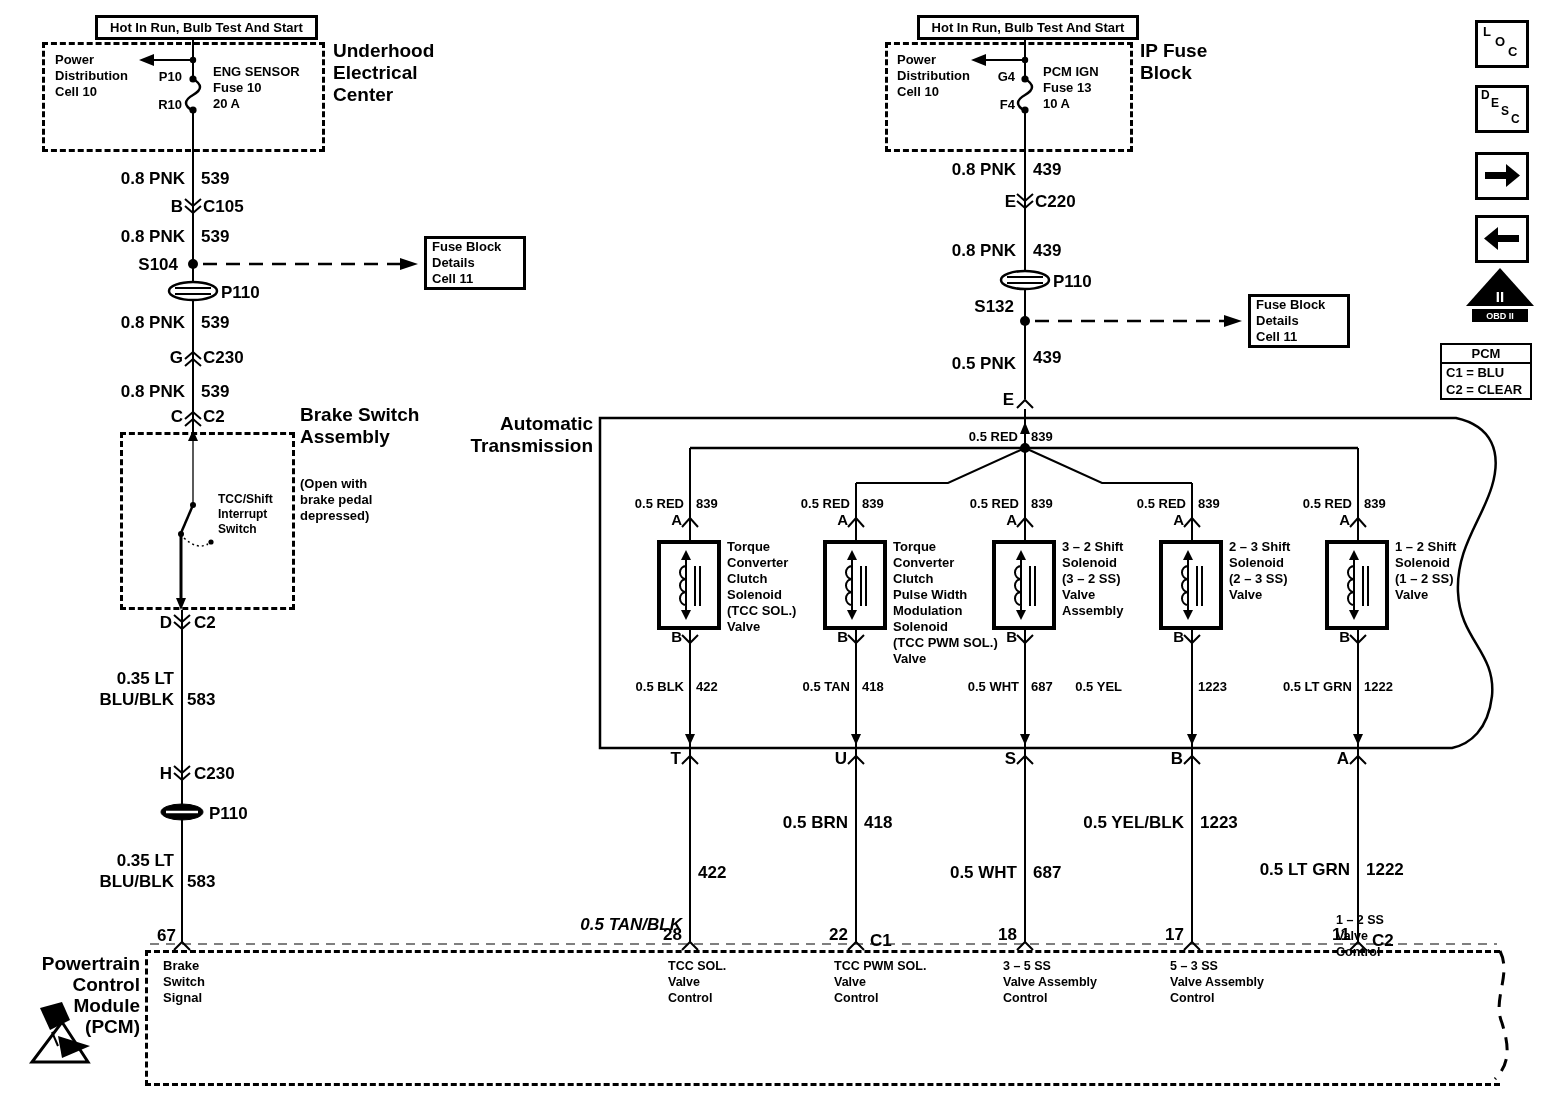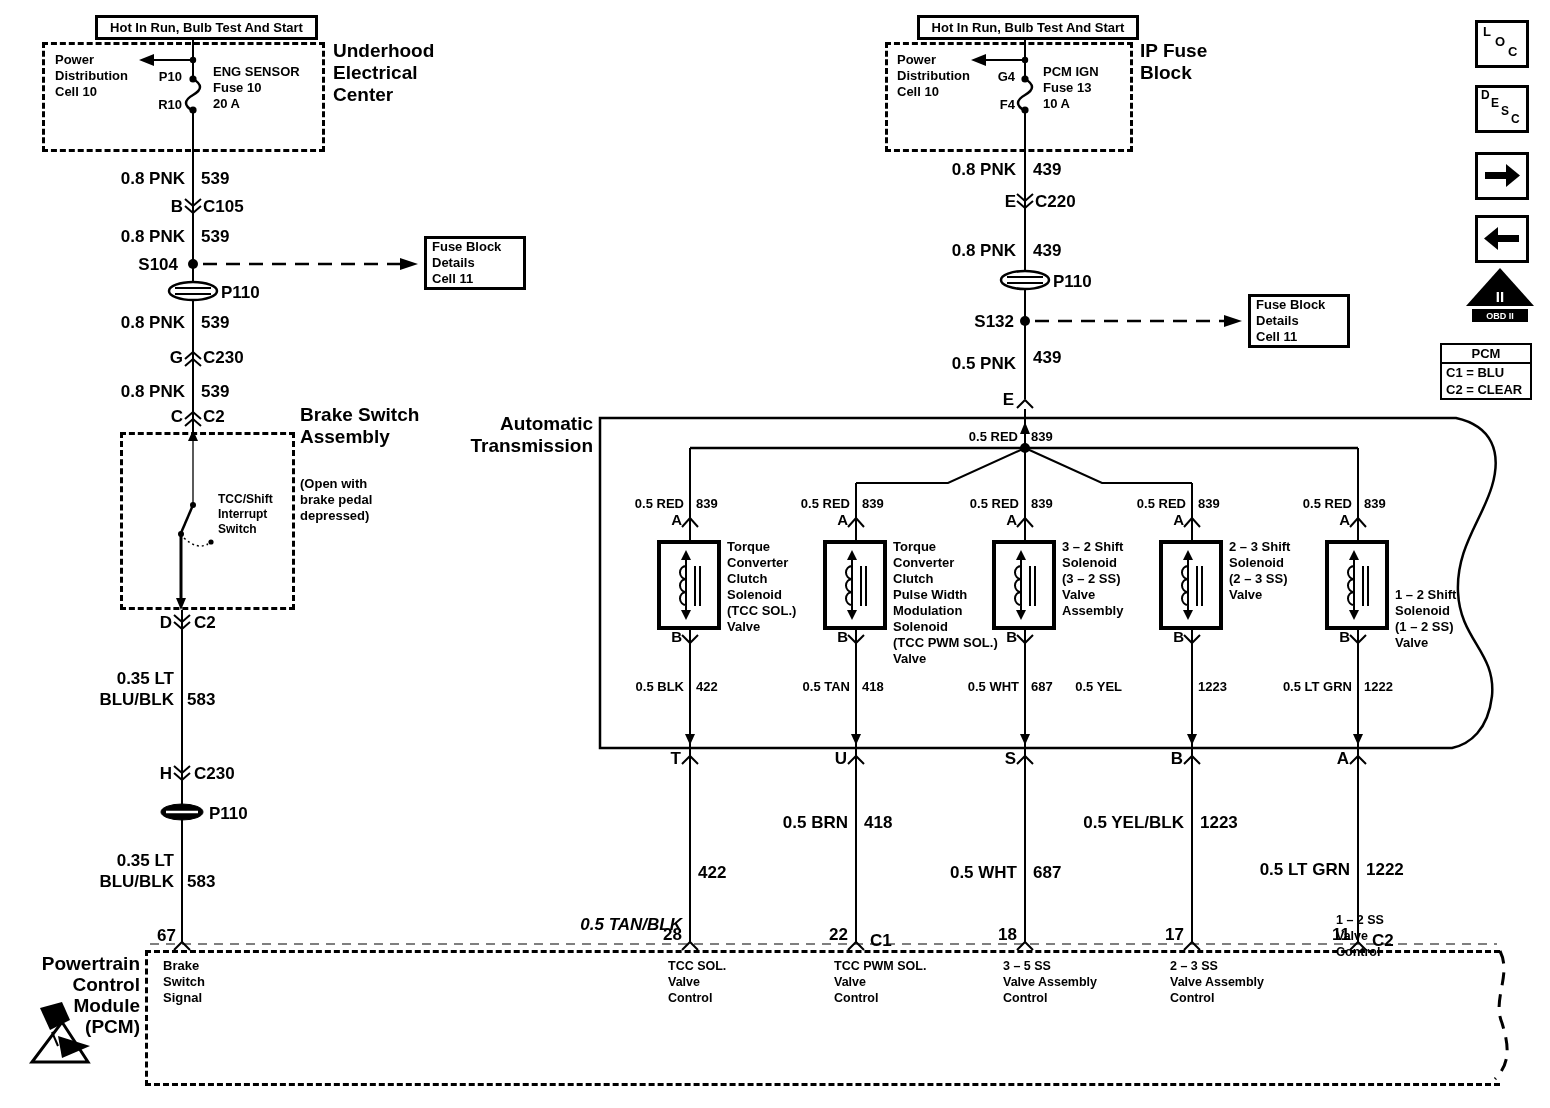--- a/index.html
+++ b/index.html
@@ -258,21 +258,21 @@
   <div class="lbl b19" style="left:1140px;top:40px;">IP Fuse
 Block</div>
 
   <div class="lbl w17 ra" style="left:906px;top:159px;width:110px;">0.8 PNK</div>
   <div class="lbl w17" style="left:1033px;top:159px;">439</div>
   <div class="lbl w17 ra" style="left:976px;top:191px;width:40px;">E</div>
   <div class="lbl w17" style="left:1035px;top:191px;">C220</div>
   <div class="lbl w17 ra" style="left:906px;top:240px;width:110px;">0.8 PNK</div>
   <div class="lbl w17" style="left:1033px;top:240px;">439</div>
   <div class="lbl w17" style="left:1053px;top:271px;">P110</div>
-  <div class="lbl w17 ra" style="left:944px;top:311px;width:70px;">S132</div>
+  <div class="lbl w17 ra" style="left:944px;top:296px;width:70px;">S132</div>
   <div class="solidbox" style="left:1248px;top:294px;width:96px;height:48px;"></div>
   <div class="lbl s13" style="left:1256px;top:297px;">Fuse Block
 Details
 Cell 11</div>
   <div class="lbl w17 ra" style="left:906px;top:353px;width:110px;">0.5 PNK</div>
   <div class="lbl w17" style="left:1033px;top:347px;">439</div>
   <div class="lbl w17 ra" style="left:974px;top:389px;width:40px;">E</div>
 
   <div class="lbl b19 ra" style="left:443px;top:413px;width:150px;">Automatic
 Transmission</div>
@@ -355,31 +355,31 @@
     <div class="lbl s13" style="left:1229px;top:539px;">2 – 3 Shift
 Solenoid
 (2 – 3 SS)
 Valve</div>
     <div class="lbl s13 ra" style="left:1012px;top:679px;width:110px;">0.5 YEL</div>
     <div class="lbl s13" style="left:1198px;top:679px;">1223</div>
     <div class="lbl w17 ra" style="left:1153px;top:748px;width:30px;">B</div>
     <div class="lbl w17 ra" style="left:1044px;top:812px;width:140px;">0.5 YEL/BLK</div>
     <div class="lbl w17" style="left:1200px;top:812px;">1223</div>
     <div class="lbl w17 ra" style="left:1124px;top:924px;width:60px;">17</div>
-    <div class="lbl f12" style="left:1170px;top:958px;width:160px;">2 – 3 SS
+    <div class="lbl f12" style="left:1170px;top:958px;width:160px;">5 – 3 SS
 Valve Assembly
 Control</div>
   </div>
 
   <div>
     <div class="lbl s13 ra" style="left:1272px;top:496px;width:80px;">0.5 RED</div>
     <div class="lbl s13" style="left:1364px;top:496px;">839</div>
     <div class="lbl a15 ra" style="left:1320px;top:511px;width:30px;">A</div>
     <div class="lbl a15 ra" style="left:1320px;top:628px;width:30px;">B</div>
-    <div class="lbl s13" style="left:1395px;top:539px;margin-top:48px;">1 – 2 Shift
+    <div class="lbl s13" style="left:1395px;top:539px;">1 – 2 Shift
 Solenoid
 (1 – 2 SS)
 Valve</div>
     <div class="lbl s13 ra" style="left:1242px;top:679px;width:110px;">0.5 LT GRN</div>
     <div class="lbl s13" style="left:1364px;top:679px;">1222</div>
     <div class="lbl w17 ra" style="left:1319px;top:748px;width:30px;">A</div>
     <div class="lbl w17 ra" style="left:1210px;top:859px;width:140px;">0.5 LT GRN</div>
     <div class="lbl w17" style="left:1366px;top:859px;">1222</div>
     <div class="lbl w17 ra" style="left:1290px;top:924px;width:60px;">11</div>
     <div class="lbl w17" style="left:1372px;top:930px;">C2</div>

